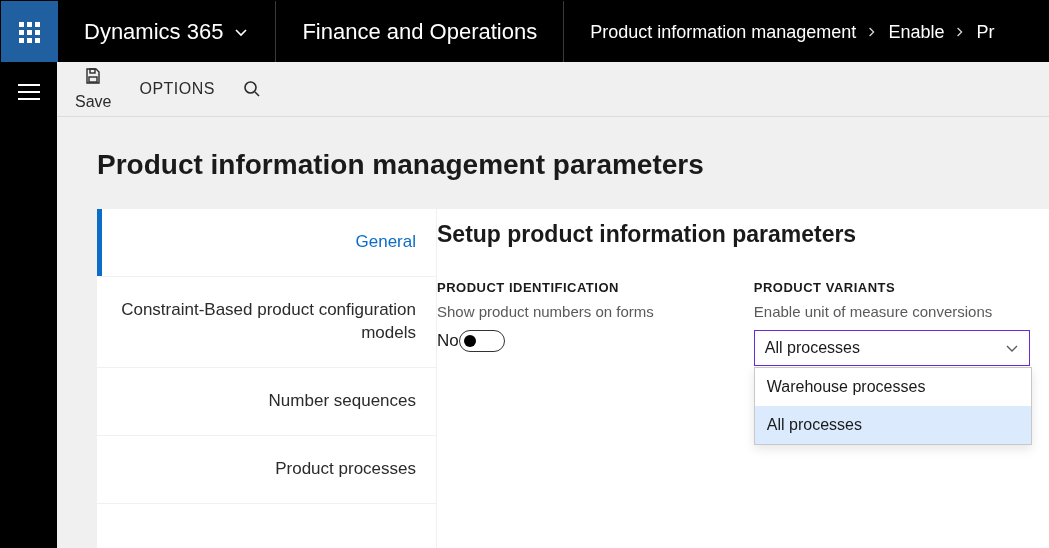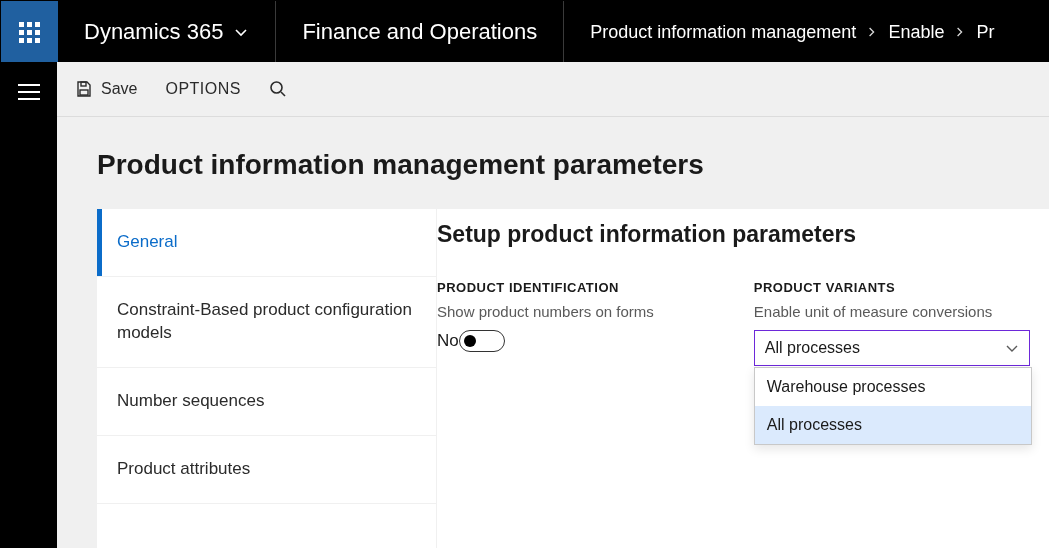--- a/index.html
+++ b/index.html
@@ -109,20 +109,21 @@
       padding: 0 18px;
       gap: 28px;
       border-bottom: 1px solid #dcdcdc;
       color: #2b2b2b;
     }
     .save-btn {
       display: flex;
       align-items: center;
       gap: 8px;
       font-size: 16px;
+      flex-direction: column;
     }
     .save-icon {
       width: 18px;
       height: 18px;
     }
     .options-btn {
       font-size: 16px;
       letter-spacing: 0.5px;
     }
     .search-icon {
@@ -145,20 +146,21 @@
       margin-bottom: 28px;
     }
     .panel {
       display: flex;
       background: #fff;
       height: 340px;
     }
     .sidebar {
       width: 340px;
       border-right: 1px solid #f0f0f0;
+      text-align: right;
     }
     .tab {
       padding: 22px 20px;
       font-size: 17px;
       color: #2b2b2b;
       border-bottom: 1px solid #f0f0f0;
       cursor: pointer;
       line-height: 1.35;
     }
     .tab.active {
@@ -326,21 +328,21 @@
   </svg>
 </div>
 
 <div class="content">
   <h1 class="page-title">Product information management parameters</h1>
   <div class="panel">
     <div class="sidebar">
       <div class="tab active">General</div>
       <div class="tab">Constraint-Based product configuration models</div>
       <div class="tab">Number sequences</div>
-      <div class="tab">Product attributes</div>
+      <div class="tab">Product processes</div>
     </div>
     <div class="main">
       <div class="section-title">Setup product information parameters</div>
       <div class="cols">
         <div>
           <div class="col-header">PRODUCT IDENTIFICATION</div>
           <div class="field-label">Show product numbers on forms</div>
           <div class="toggle-row">
             <span class="toggle-text">No</span>
             <div class="toggle"></div>

